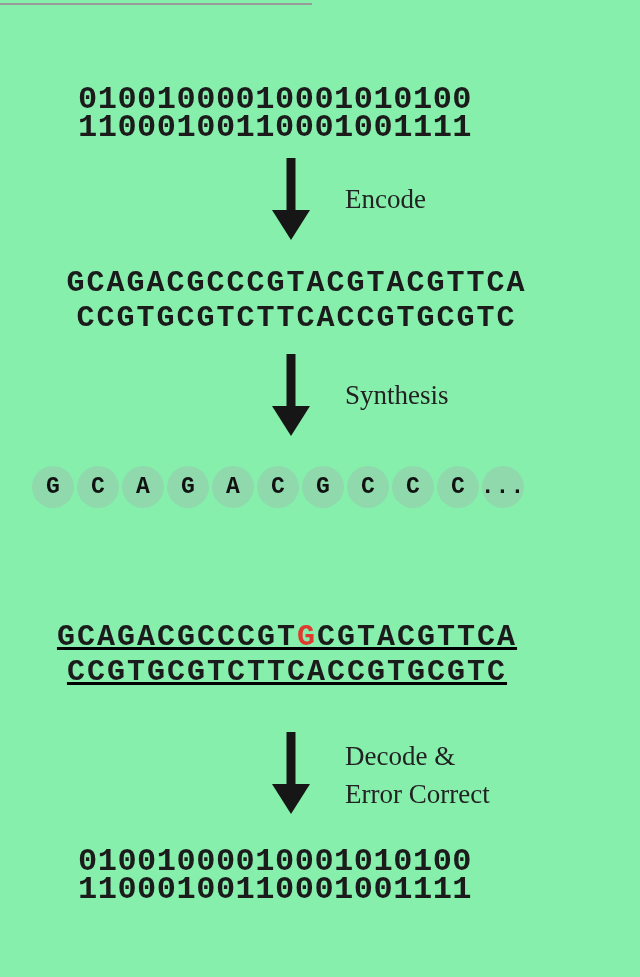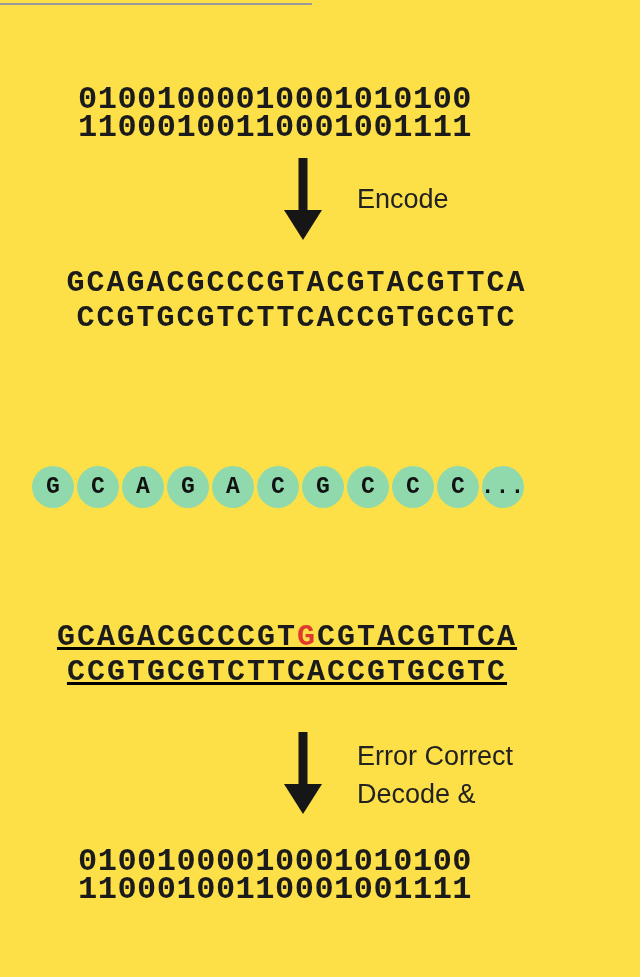--- a/index.html
+++ b/index.html
@@ -5,21 +5,21 @@
   * { margin:0; padding:0; box-sizing:border-box; }
   html, body { background:#ffffff; }
   body {
     width:640px; height:977px;
     font-family:"Liberation Sans", sans-serif;
     overflow:hidden;
   }
   .canvas {
     position:relative;
     width:640px; height:977px;
-    background:#fde047;
+    background:#86efac;
     overflow:hidden;
   }
   .top-edge {
     position:absolute; top:3px; left:0;
     width:312px; height:2px;
     background:#9a9a9a;
   }
   .block {
     position:absolute; left:0;
     width:640px;
@@ -43,22 +43,22 @@
     white-space:nowrap;
   }
   .shift-binary { position:relative; left:-45px; }
   .shift-dna    { position:relative; left:-33px; }
   .binary-top    { top:86px; }
   .dna-encoded   { top:266px;padding-left:19px; }
   .dna-read      { top:620px;text-decoration:underline; }
   .binary-bottom { top:848px; }
 
   .step {
-    position:absolute; left:16px;
-    width:524px; height:82px;
+    position:absolute; left:4px;
+    width:524px; height:82px;font-family:Liberation Serif, serif;
   }
   .step-encode    { top:158px; }
   .step-synthesis { top:354px; }
   .step-read      { top:544px; }
   .step-decode    { top:732px; }
   .arrow {
     position:absolute; left:267px; top:0;
     fill:#161616;
   }
   .step-label {
@@ -117,20 +117,27 @@
     <div class="step-label">Encode</div>
   </div>
 
   <div class="block dna-encoded">
     <div class="shift-dna">
       <div class="mono dna">GCAGACGCCCGTACGTACGTTCA</div>
       <div class="mono dna">CCGTGCGTCTTCACCGTGCGTC</div>
     </div>
   </div>
 
+  <div class="step step-synthesis">
+    <svg class="arrow" width="40" height="82" viewBox="0 0 40 82" aria-hidden="true">
+      <rect x="15.5" y="0" width="9" height="58"></rect>
+      <polygon points="1,52 39,52 20,82"></polygon>
+    </svg>
+    <div class="step-label">Synthesis</div>
+  </div>
 
   <div class="circles-row">
     <span class="circle">G</span>
     <span class="circle">C</span>
     <span class="circle">A</span>
     <span class="circle">G</span>
     <span class="circle">A</span>
     <span class="circle">C</span>
     <span class="circle">G</span>
     <span class="circle">C</span>
@@ -146,22 +153,22 @@
       <div class="mono dna">CCGTGCGTCTTCACCGTGCGTC</div>
     </div>
   </div>
 
   <div class="step step-decode">
     <svg class="arrow" width="40" height="82" viewBox="0 0 40 82" aria-hidden="true">
       <rect x="15.5" y="0" width="9" height="58"></rect>
       <polygon points="1,52 39,52 20,82"></polygon>
     </svg>
     <div class="step-label two-line">
+      <div>Decode &amp;</div>
       <div>Error Correct</div>
-      <div>Decode &amp;</div>
     </div>
   </div>
 
   <div class="block binary-bottom">
     <div class="shift-binary">
       <div class="mono binary">01001000010001010100</div>
       <div class="mono binary">11000100110001001111</div>
     </div>
   </div>
 

